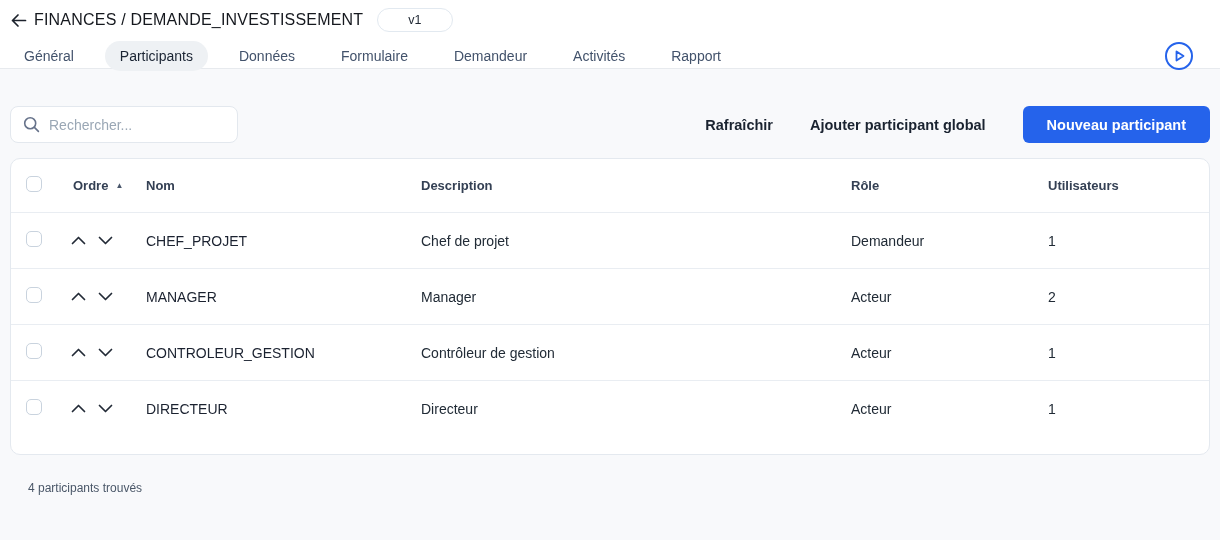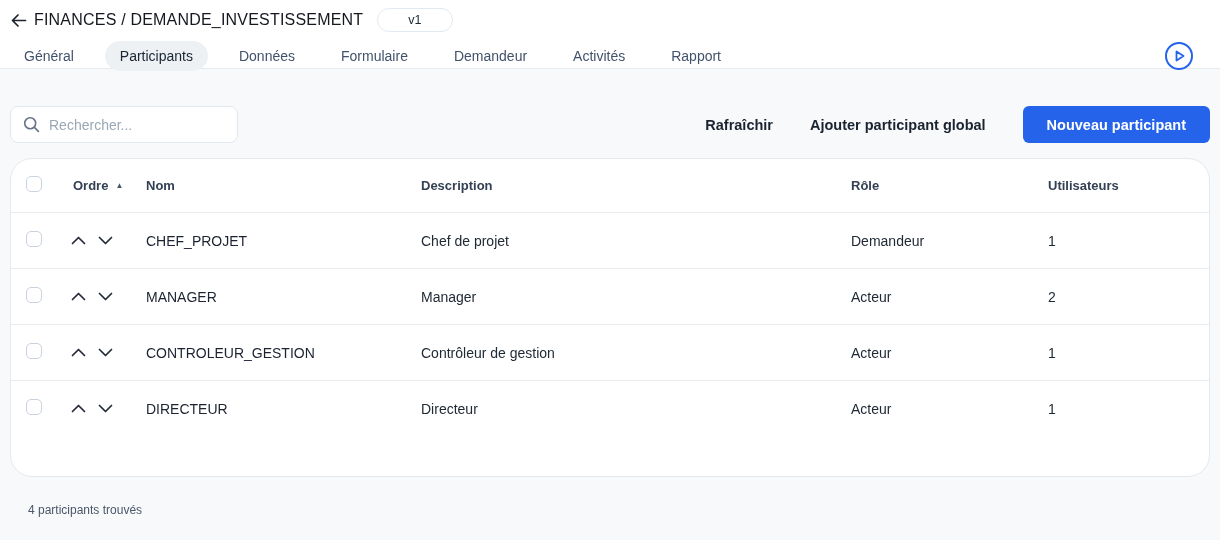--- a/index.html
+++ b/index.html
@@ -32,22 +32,22 @@
   .search-input { border:none; outline:none; background:transparent; font-family:inherit;
                   font-size:14px; color:#1f2430; margin-left:9px; width:180px; }
   .search-input::placeholder { color:#9aa7b5; }
   .toolbar-actions { display:flex; align-items:center; gap:37px;justify-content:center; }
   .text-btn { background:none; border:none; cursor:pointer; font-family:inherit;
               font-size:14.5px; font-weight:600; color:#1a2330; }
   .primary-btn { background:#2563eb; border:none; cursor:pointer; font-family:inherit;
                  font-size:14.5px; font-weight:600; color:#fff; padding:0 24px;
                  height:37px; border-radius:6px; }
   
-  .card { background:#fff; border:1px solid #e4e9ef; border-radius:22px;
-          margin-top:15px; padding-bottom:40px; }
+  .card { background:#fff; border:1px solid #e4e9ef; border-radius:10px;
+          margin-top:15px; padding-bottom:18px; }
   .trow { display:grid; grid-template-columns:52px 73px 275px 430px 197px 1fr;
           align-items:center; height:56px; border-top:1px solid #e9edf2; }
   .trow.thead { height:53px; border-top:none; }
   .cell { padding-left:10px; font-size:14px; color:#212b36; }
   .cell.cb { padding-left:15px; }
   .thead .cell { font-size:13px; font-weight:600; color:#344054; }
   .ordre-cell { display:flex; align-items:center; gap:7px; }
   .sort-icon { font-size:8px; color:#49566b; line-height:1; }
   .checkbox { display:inline-block; width:16px; height:16px; background:#fff;
               border:1px solid #c9d3de; border-radius:5px; cursor:pointer; }

